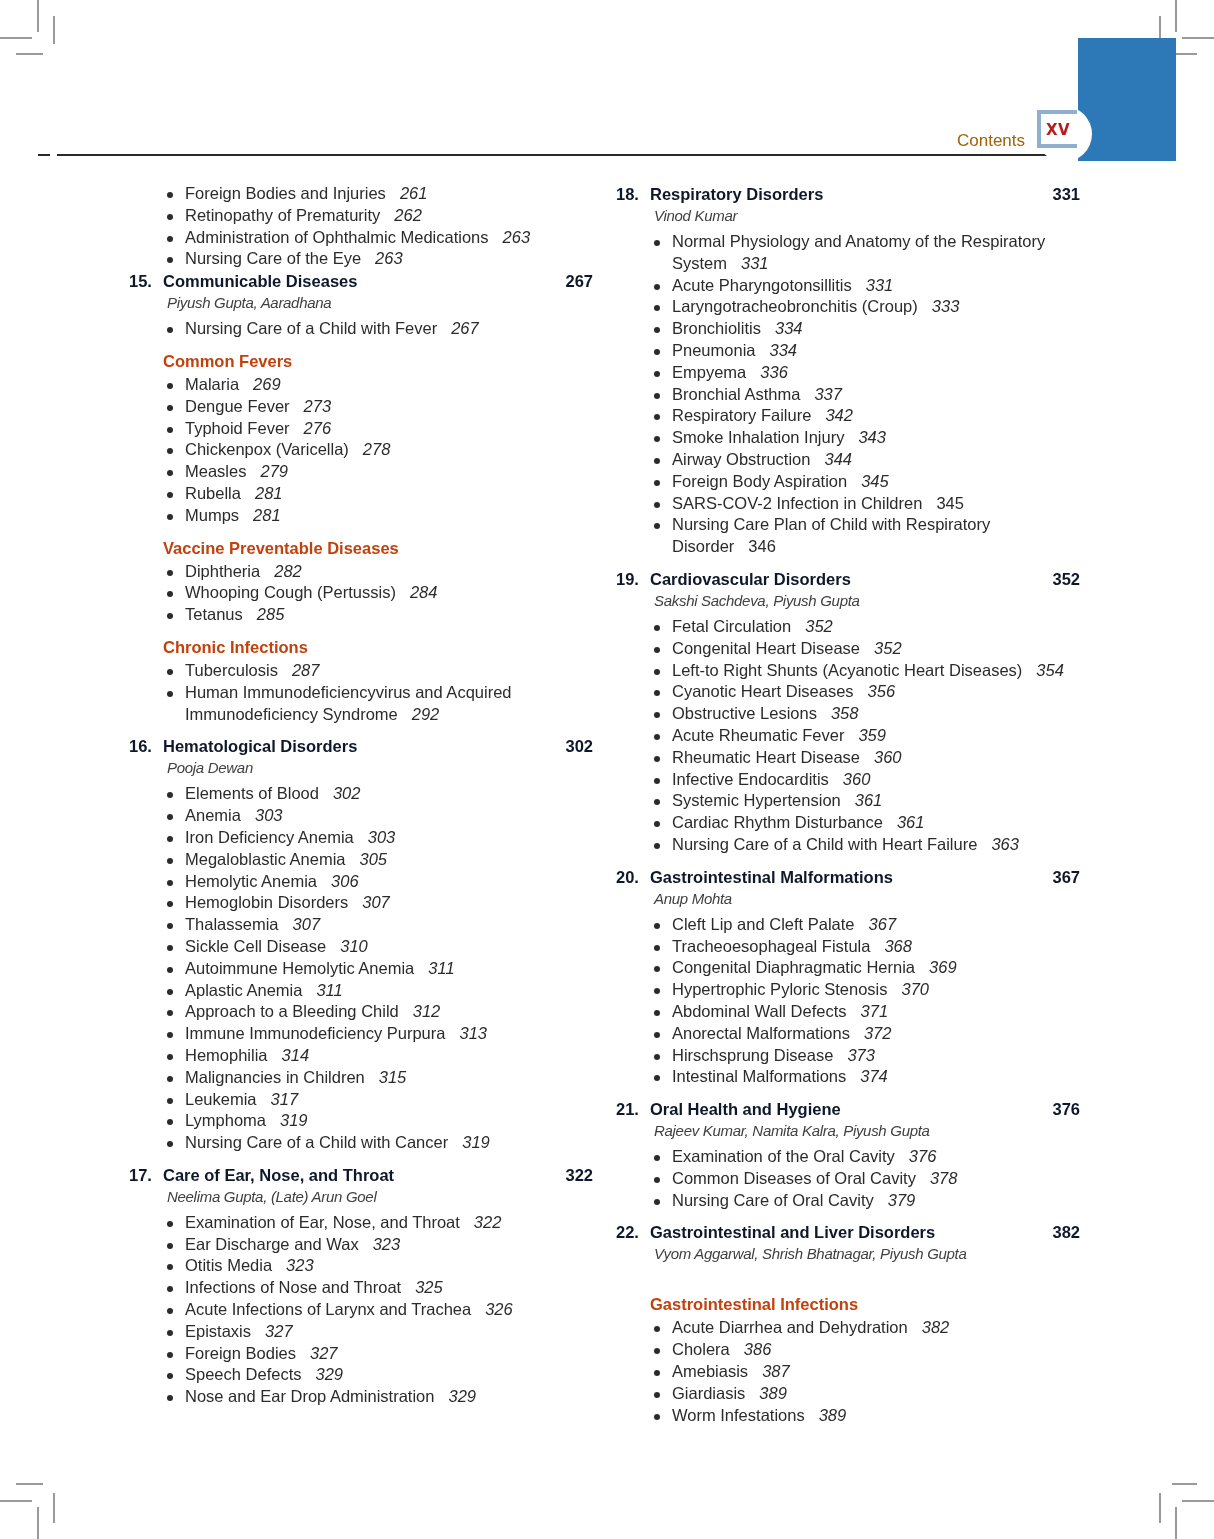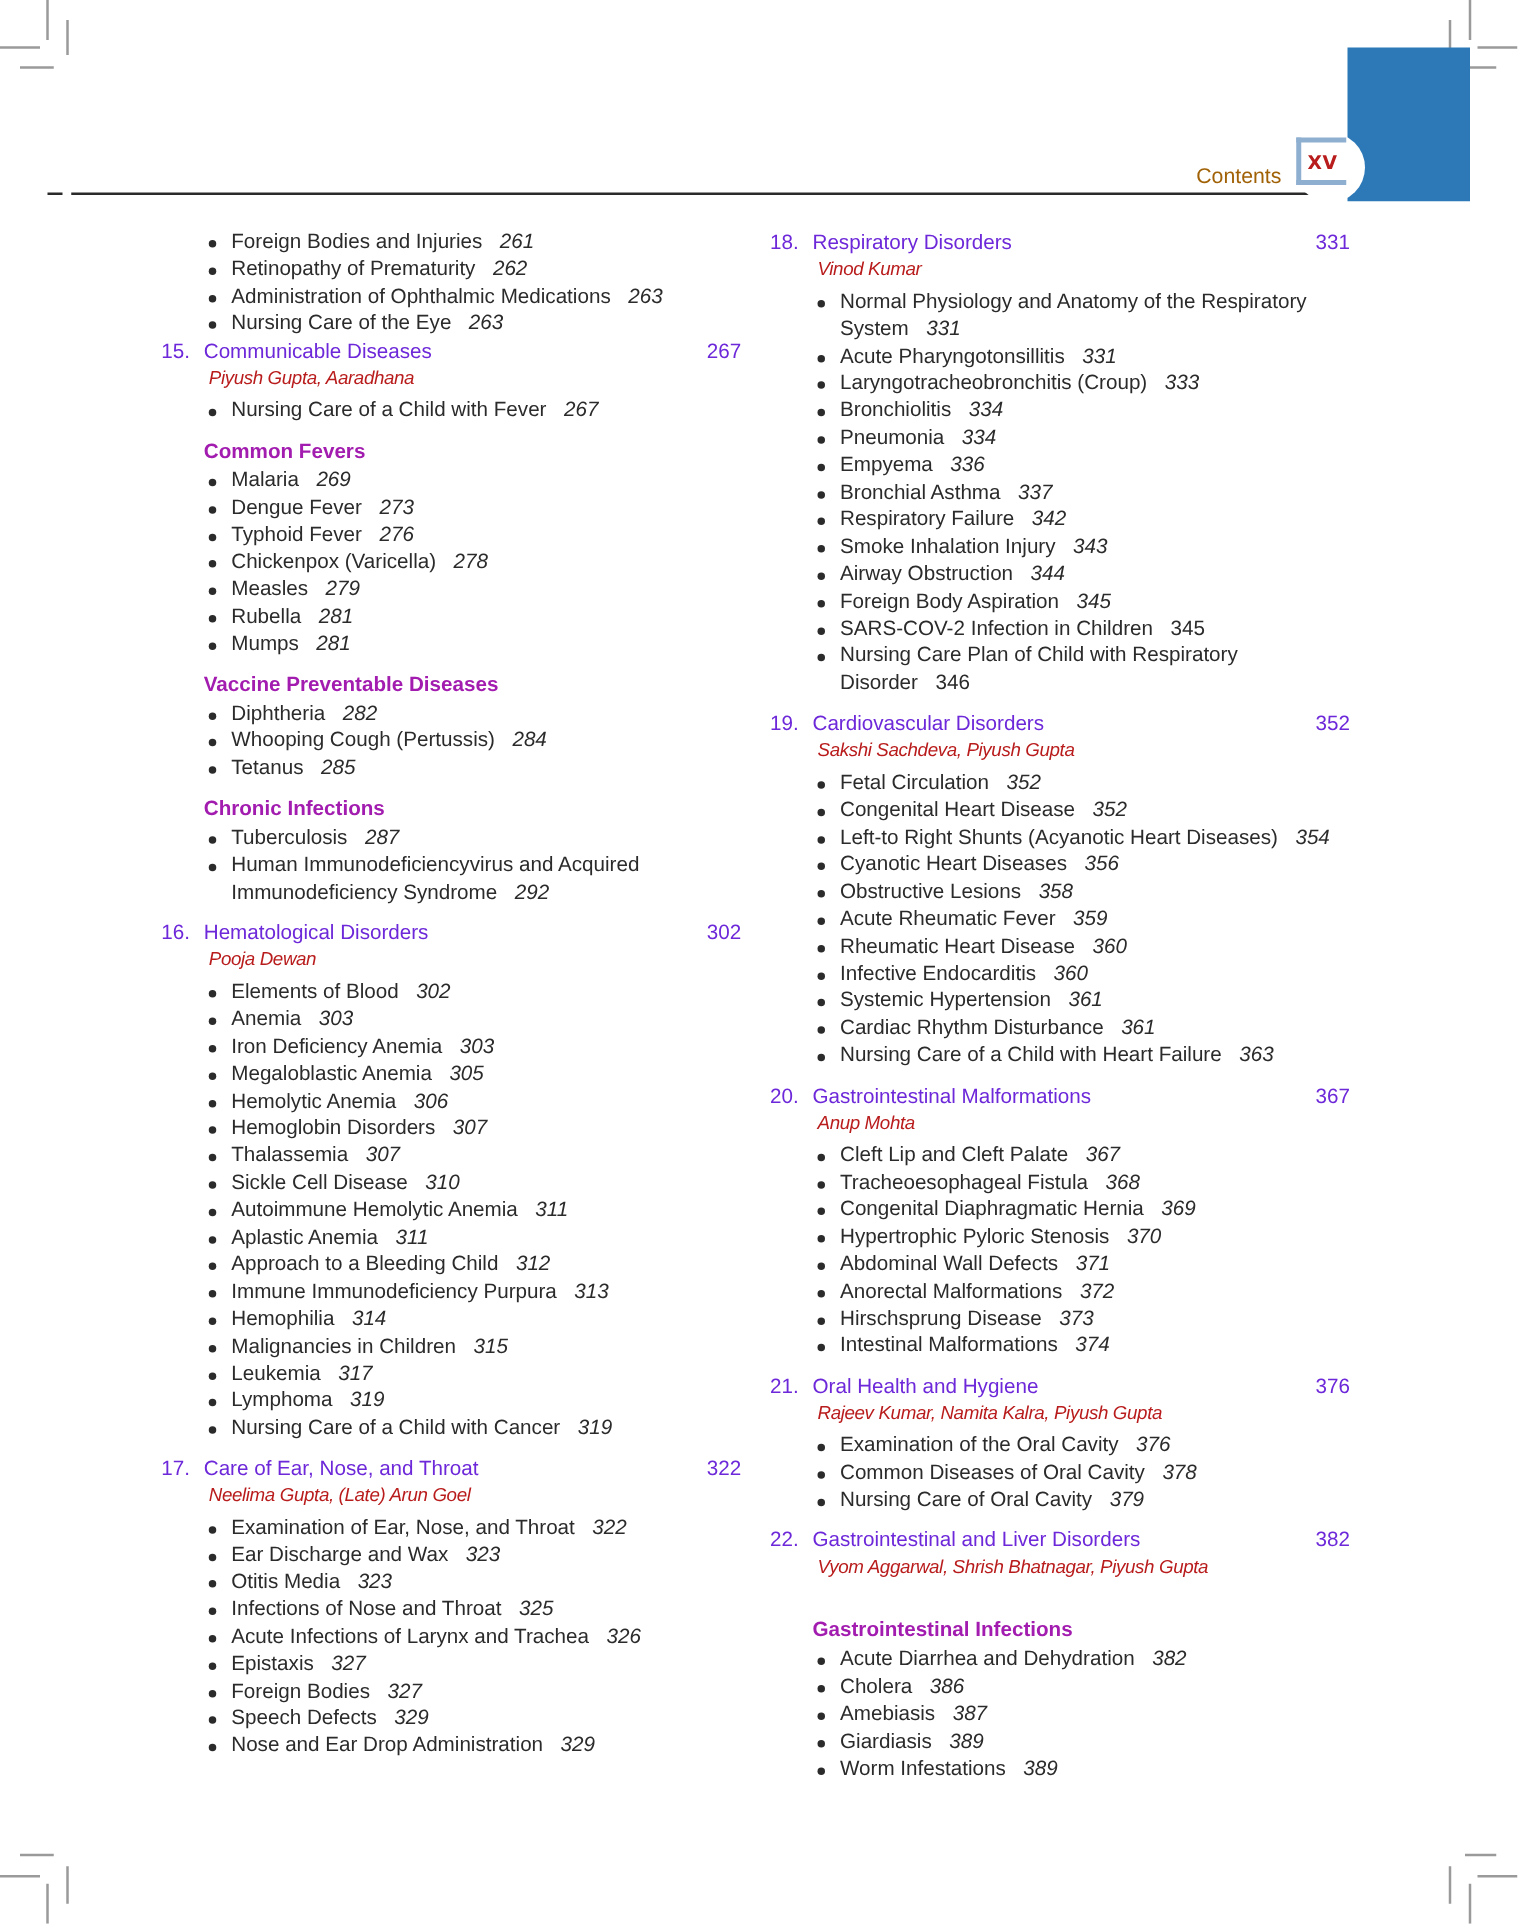--- a/index.html
+++ b/index.html
@@ -16,26 +16,26 @@
   .page-frame { position: absolute; left: 1037px; top: 110px; width: 40px; height: 38px; border: 4px solid #8fafd0; border-right: none; box-sizing: border-box; }
   .page-num { position: absolute; left: 1046px; top: 121px; width: 34px; font-weight: bold; font-size: 15px; color: #b91c1c; font-family: "DejaVu Sans", sans-serif; letter-spacing: 0.5px; }
   .running-title { position: absolute; left: 957px; top: 131px; font-size: 17px; color: #a16207; }
 
   .column { position: absolute; top: 183px; }
   .col-left { left: 129px; width: 464px; }
   .col-right { left: 616px; width: 464px; }
 
   .cont-list { margin: 0 0 10px 0; }
   .chapter { margin-bottom: 10px; }
-  .chapter-head { display: flex; font-weight: normal; font-size: 16.5px; line-height: 22px; color: #6d28d9; }
+  .chapter-head { display: flex; font-weight: bold; font-size: 16.5px; line-height: 22px; color: #0f172a; }
   .chapter-num { width: 34px; flex: none; }
   .chapter-title { flex: 1; }
   .chapter-page { flex: none; text-align: right; }
-  .authors { padding-left: 38px; font-style: italic; font-size: 15px; line-height: 22px; color: #b91c1c; letter-spacing: -0.3px; }
-  .subhead { padding-left: 34px; font-weight: bold; font-size: 16.5px; line-height: 22px; margin-top: 10px; color: #a21caf; }
+  .authors { padding-left: 38px; font-style: italic; font-size: 15px; line-height: 22px; color: #404040; letter-spacing: -0.3px; }
+  .subhead { padding-left: 34px; font-weight: bold; font-size: 16.5px; line-height: 22px; margin-top: 10px; color: #c2410c; }
   ul.items { list-style: none; margin: 4px 0 0 0; padding: 0 0 0 34px; }
   ul.items.after-sub { margin-top: 2px; }
   .item { position: relative; padding-left: 22px; font-size: 16.5px; line-height: 21.8px; color: #2b2b2b; }
   .item::before { content: ""; position: absolute; left: 4px; top: 9px; width: 6px; height: 6px; border-radius: 50%; background: #2b2b2b; }
   .item-page { font-style: italic; margin-left: 14px; }
   .item-page.upright { font-style: normal; }
 </style>
 </head>
 <body>
 

